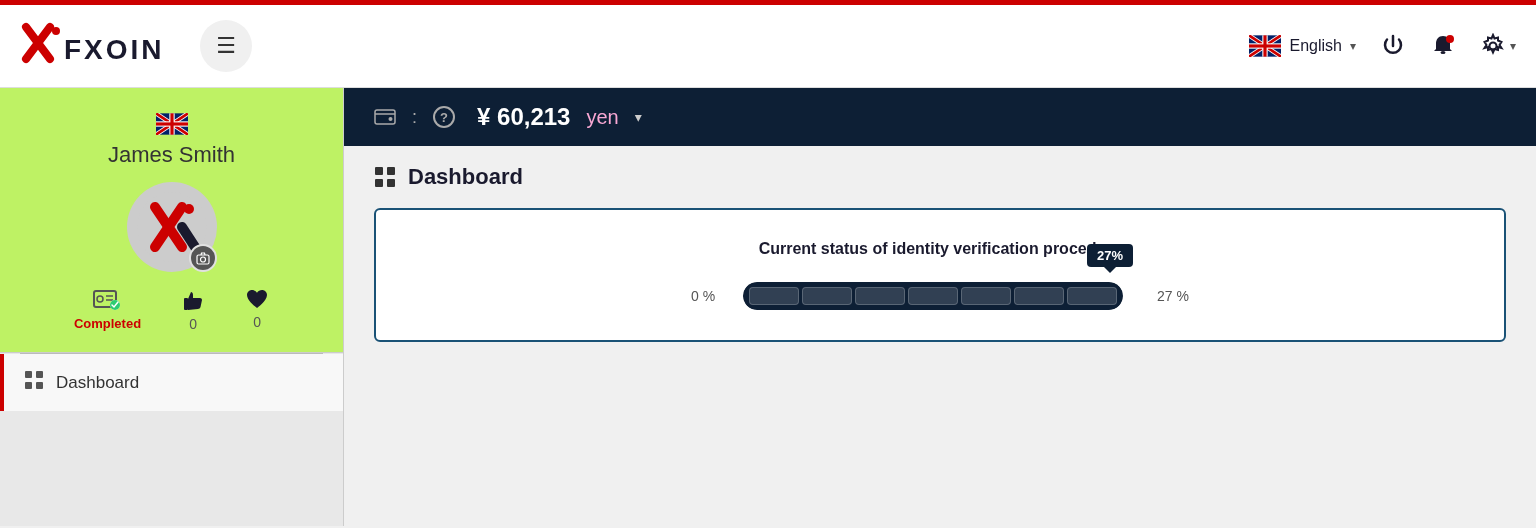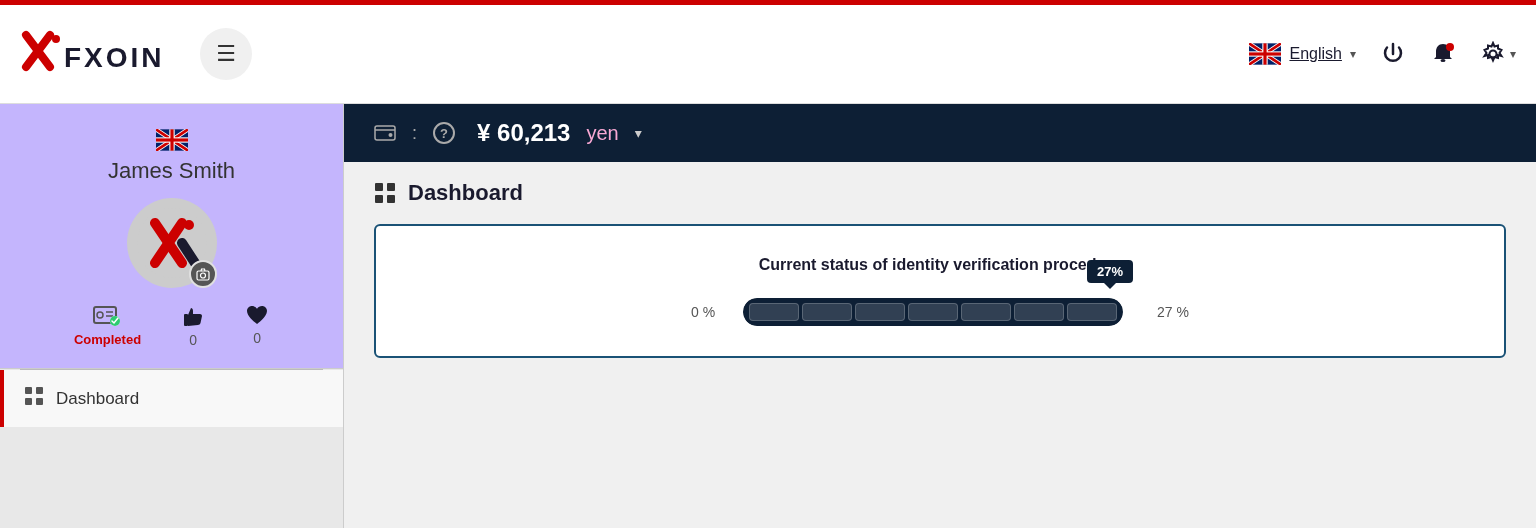--- a/index.html
+++ b/index.html
@@ -1,55 +1,55 @@
 <!DOCTYPE html>
 <html><head>
   <meta charset="utf-8">
   <style>
     * { margin: 0; padding: 0; box-sizing: border-box; }
     body { font-family: 'Segoe UI', Arial, sans-serif; background: #f0f0f0; width: 1536px; height: 528px; overflow: hidden; }
 
     
     .top-nav {
-      height: 104px;
+      height: 88px;
       background: #fff;
       border-top: 5px solid #cc0000;
       display: flex;
       align-items: center;
       padding: 0 20px;
       justify-content: space-between;
       border-bottom: 1px solid #ddd;
     }
     .nav-left { display: flex; align-items: center; gap: 20px; }
     .logo { display: flex; align-items: center; gap: 6px; }
     .hamburger-btn {
       width: 52px; height: 52px; border-radius: 50%; background: #f0f0f0; border: none;
       cursor: pointer; display: flex; align-items: center; justify-content: center;
       font-size: 22px; color: #333;
     }
     .nav-right { display: flex; align-items: center; gap: 24px; }
     .lang-selector { display: flex; align-items: center; gap: 8px; cursor: pointer; }
-    .lang-name { font-size: 16px; color: #1a1a2e; font-weight: 500; text-decoration: underline; }
+    .lang-name { font-size: 16px; color: #1a1a2e; font-weight: 500; }
     .chevron-down { font-size: 12px; color: #555; }
     .nav-icon-btn {
       background: none; border: none; cursor: pointer;
       font-size: 24px; color: #1a1a2e; display: flex; align-items: center;
     }
     .settings-btn { display: flex; align-items: center; gap: 4px; }
 
     
     .main-layout { display: flex; height: 438px; }
 
     
     .sidebar {
       width: 344px; min-width: 344px; background: #e8e8e8;
       display: flex; flex-direction: column; border-right: 1px solid #ccc;
     }
     .user-section {
-      background: #c4b5fd; padding: 20px; display: flex; flex-direction: column; align-items: center;
+      background: #bef264; padding: 20px; display: flex; flex-direction: column; align-items: center;
       border-bottom: 1px solid #ccc;
     }
     .user-flag { font-size: 24px; margin-bottom: 6px; }
     .user-name { font-size: 22px; color: #333; font-weight: 400; margin-bottom: 14px; }
     .avatar-wrapper { position: relative; width: 90px; height: 90px; margin-bottom: 16px; }
     .avatar-circle {
       width: 90px; height: 90px; border-radius: 50%; background: #ccc;
       display: flex; align-items: center; justify-content: center; overflow: hidden;
     }
     .camera-btn {

